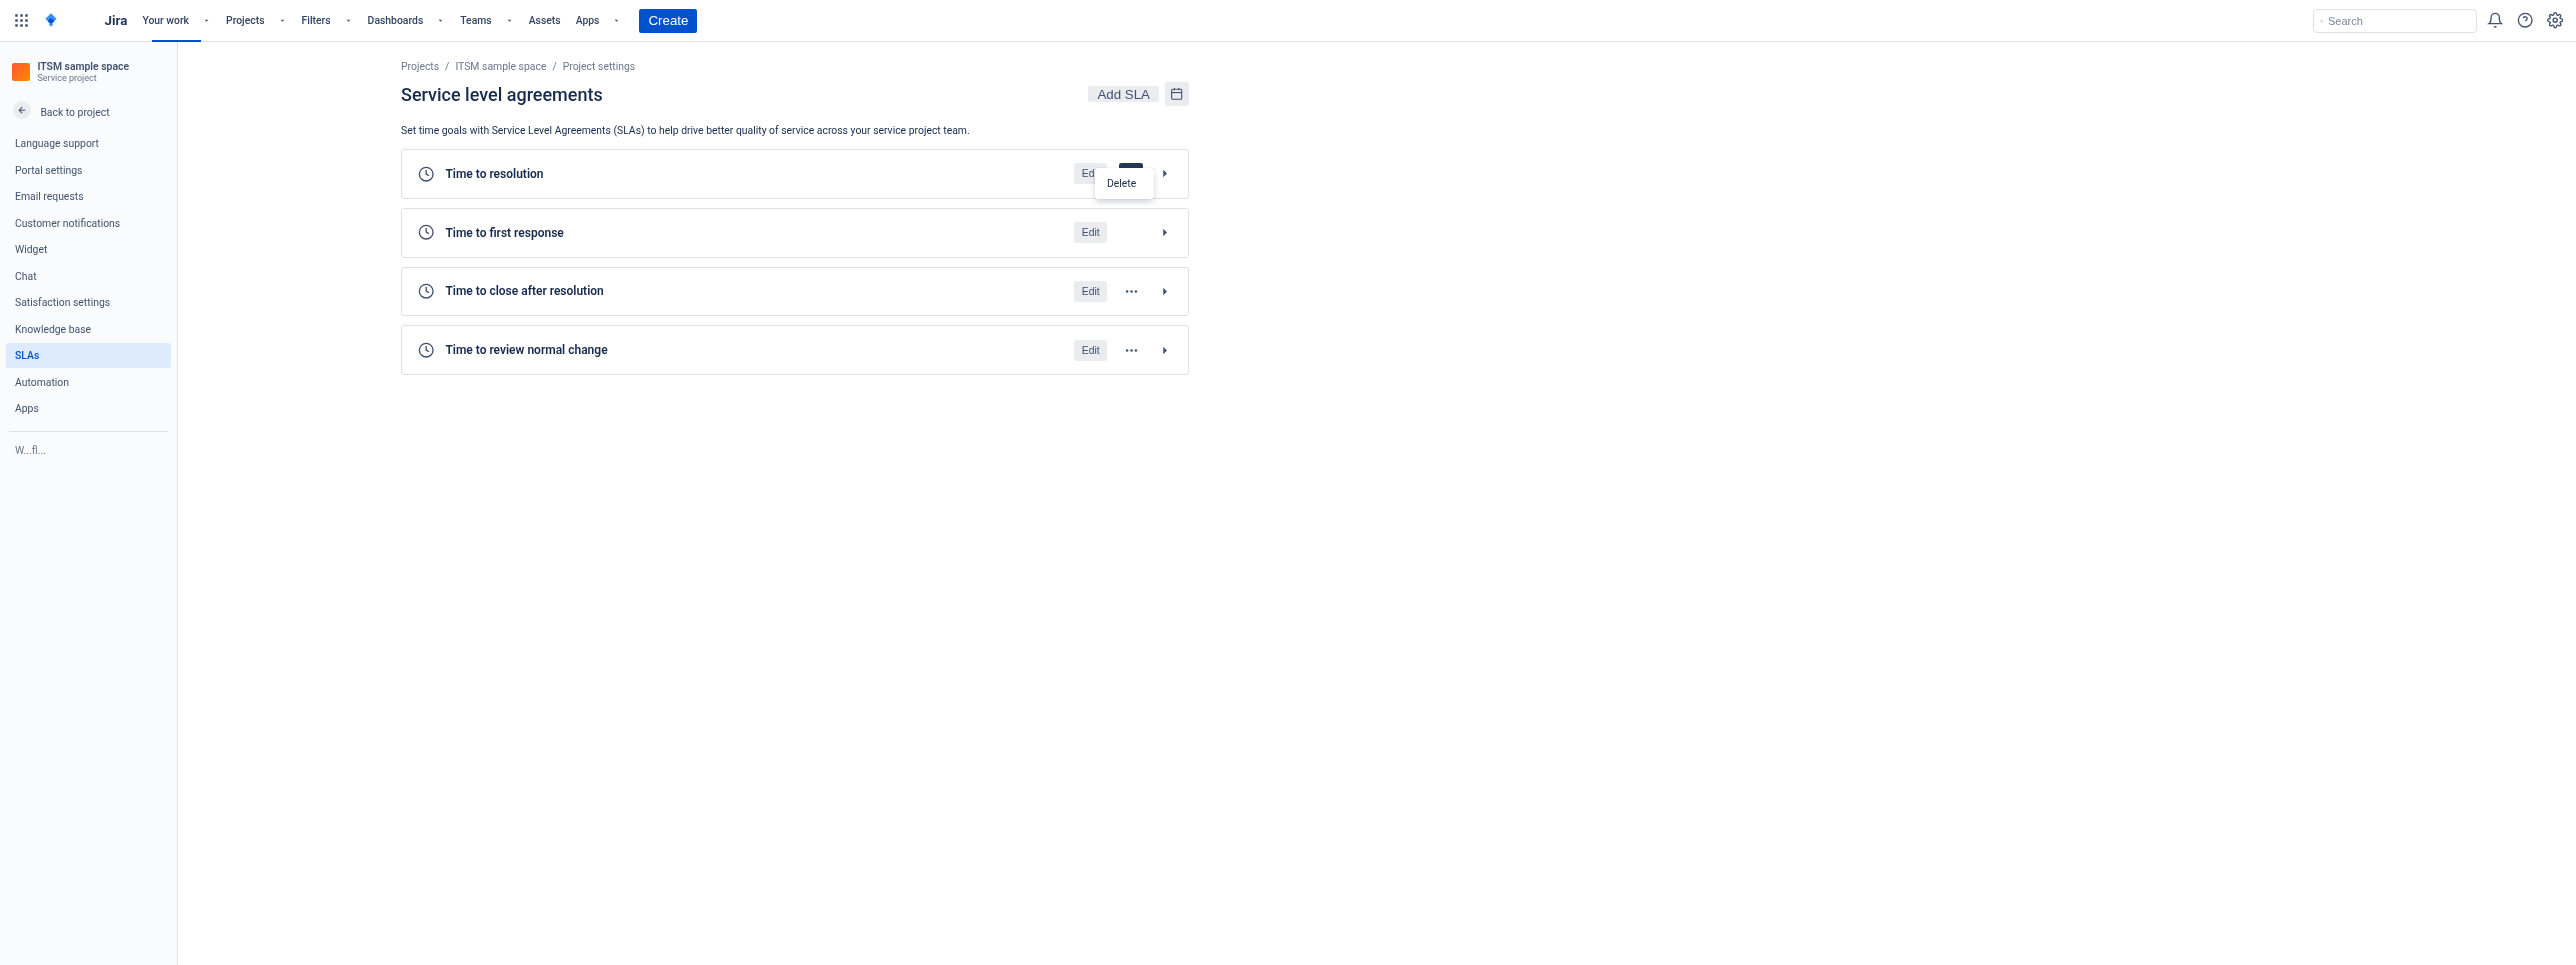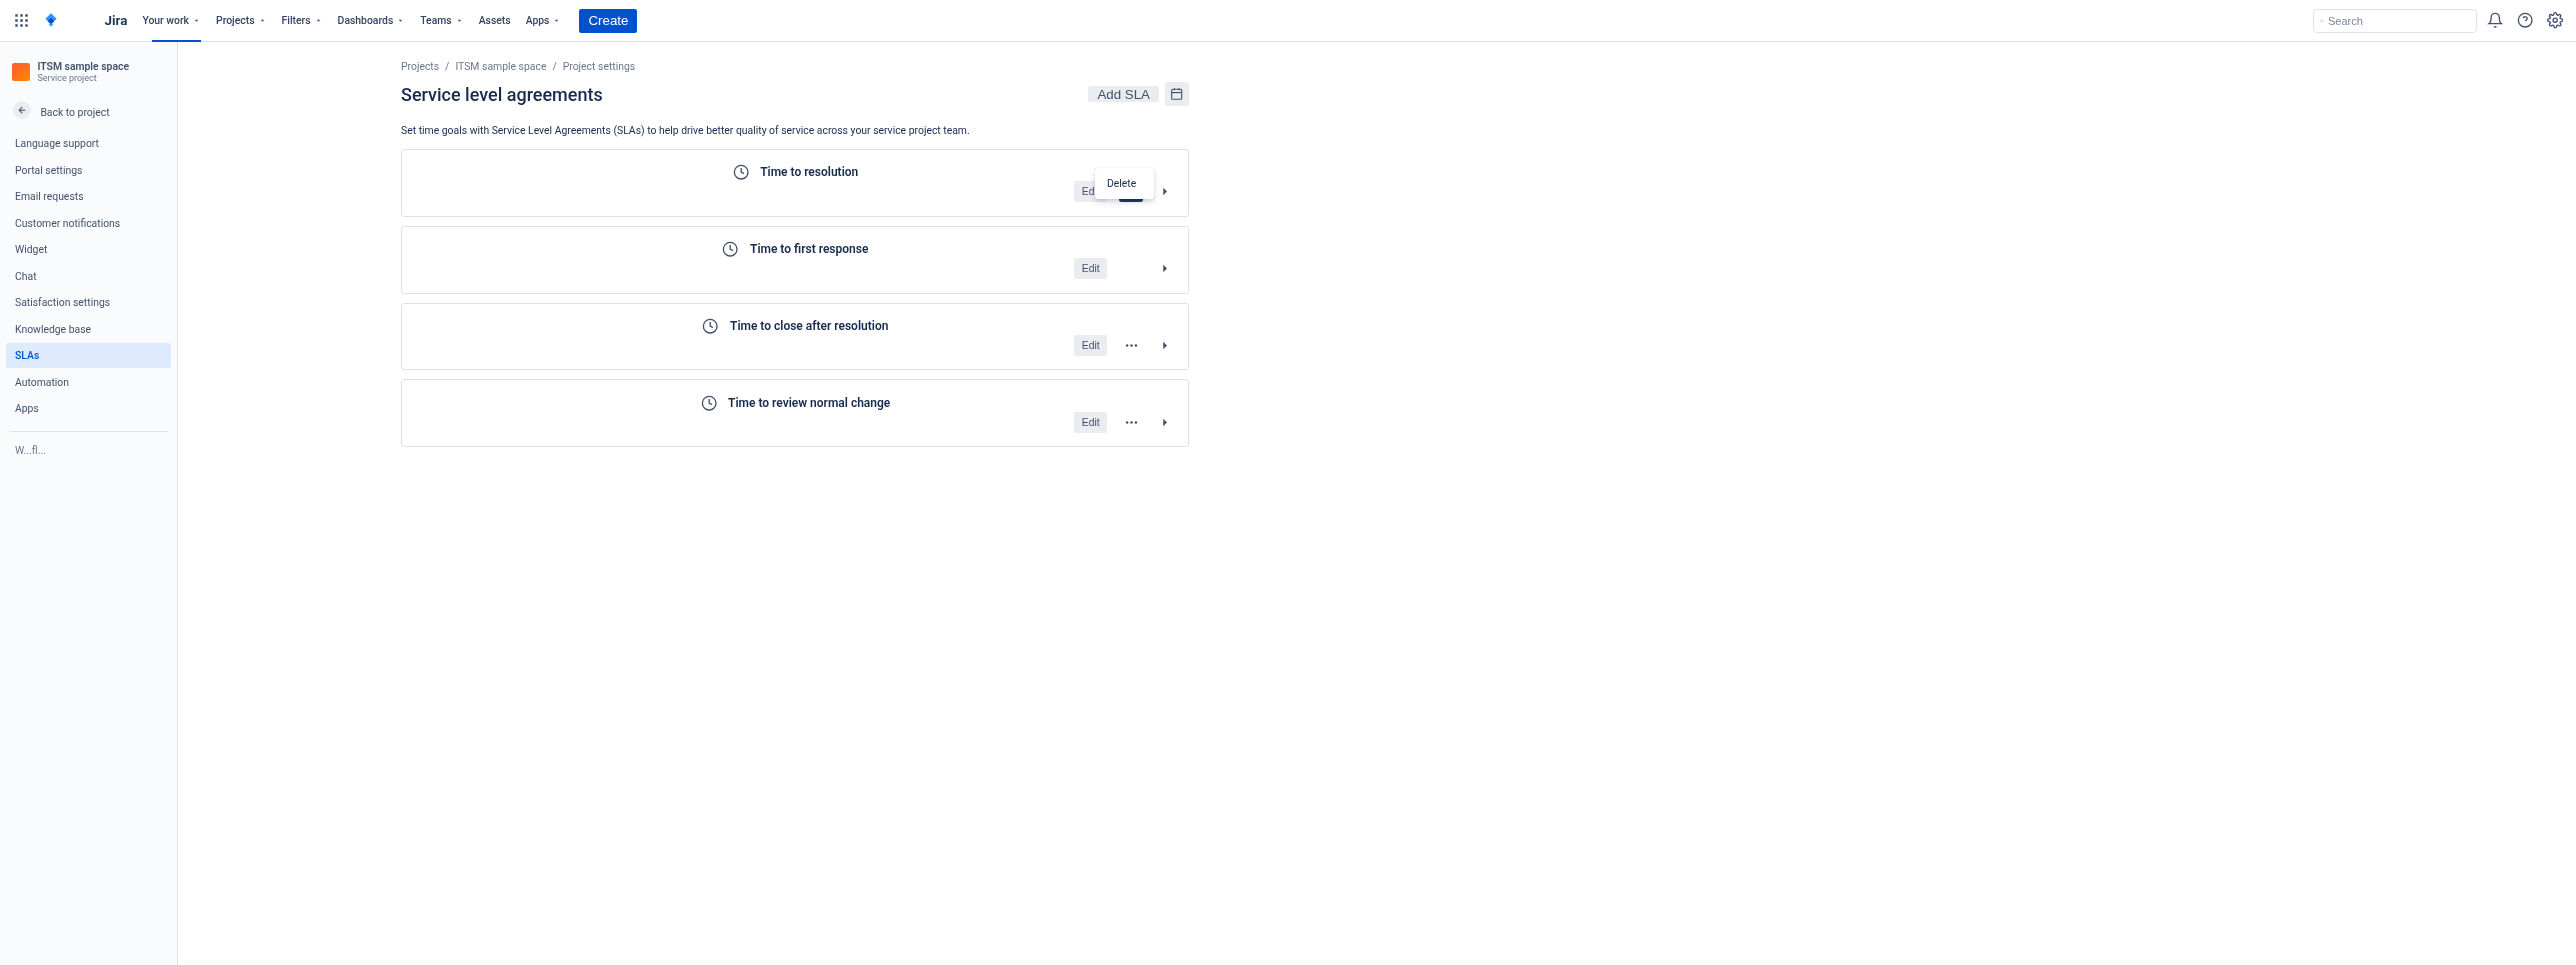--- a/index.html
+++ b/index.html
@@ -57,21 +57,21 @@
     }
     .logo-text {
       font-weight: 700;
       font-size: 13.4px;
       color: #253858;
       margin-left: 40px;
     }
     .nav-item {
       display: flex;
       align-items: center;
-      gap: 3px;
+      gap: 13px;
       padding: 0 6px;
       height: 24px;
       border-radius: 2.2px;
       cursor: pointer;
       color: #344563;
       font-weight: 500;
     }
     .chevron-down {
       width: 9px;
       height: 9px;
@@ -294,21 +294,20 @@
       margin-bottom: 12px;
     }
     .sla-card {
       border: 0.7px solid #DFE1E6;
       border-radius: 3px;
       padding: 13.4px 15px;
       display: flex;
       align-items: center;
       margin-bottom: 9px;
       background: #ffffff;
-      flex-direction: column;
     }
     .sla-left {
       display: flex;
       align-items: center;
       gap: 10.4px;
     }
     .sla-icon {
       width: 18px;
       height: 18px;
       display: flex;

